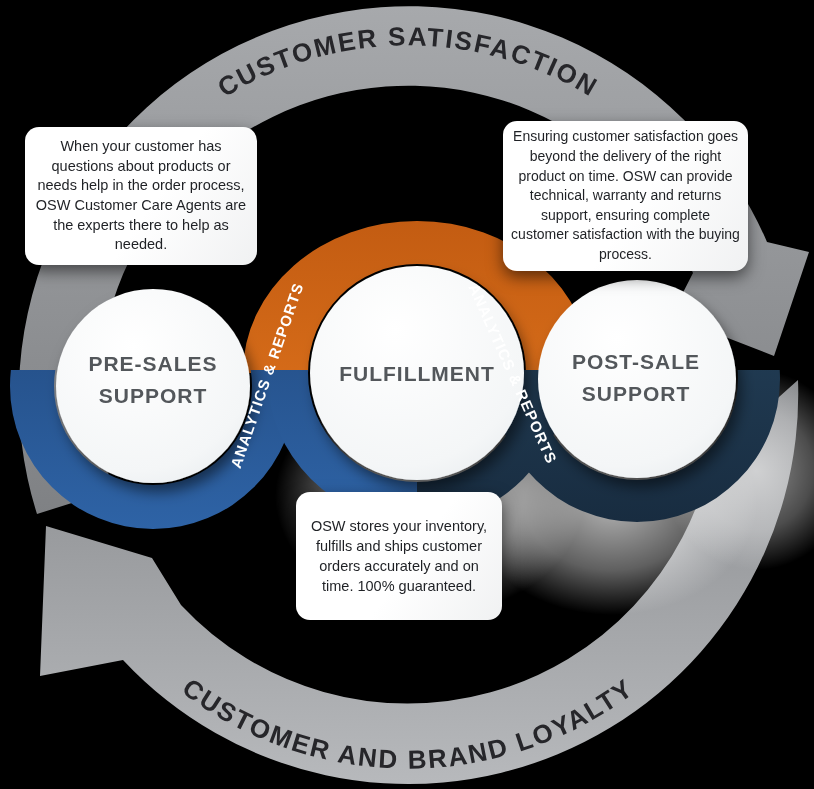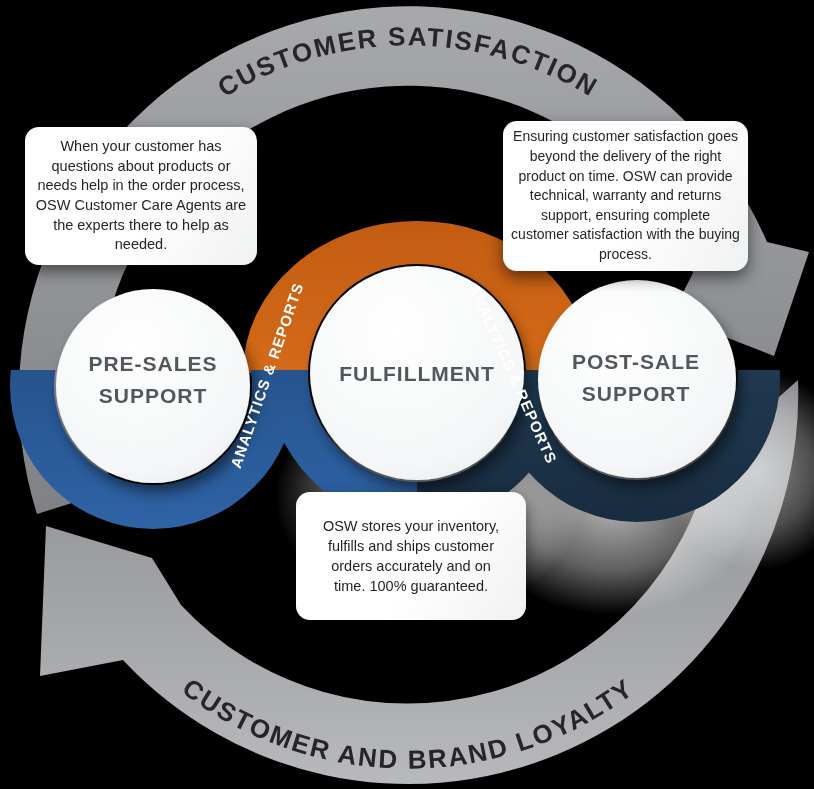--- a/index.html
+++ b/index.html
@@ -9,21 +9,21 @@
   .callout{position:absolute;background:linear-gradient(125deg,#ffffff 55%,#f0f1f2);
            border-radius:14px;color:#1f2125;text-align:center;
            box-shadow:0 6px 16px rgba(0,0,0,.55);
            display:flex;align-items:center;justify-content:center;
            font-family:Liberation Sans, sans-serif;}
   .callout p{margin:0;}
   .callout-left  {left:25px; top:127px; width:212px; height:126px; padding:6px 10px;
                   font-size:14.5px; line-height:1.36; font-weight:500;}
   .callout-right {left:503px; top:121px; width:229px; height:142px; padding:4px 8px;
                   font-size:14px;   line-height:1.4;  font-weight:500;}
-  .callout-bottom{left:296px; top:492px; width:186px; height:116px; padding:6px 22px;
+  .callout-bottom{left:296px; top:492px; width:186px; height:116px; padding:6px 10px;
                   font-size:14.5px; line-height:1.38; font-weight:500;}
   .circle-label{fill:#53575b;font-weight:bold;font-size:21px;letter-spacing:1px;
                 text-anchor:middle;font-family:"Liberation Sans",sans-serif;}
   .ring-label{fill:#ffffff;font-weight:bold;font-size:15px;letter-spacing:1px;
               text-anchor:middle;font-family:"Liberation Sans",sans-serif;}
   .arc-label{fill:#26262a;font-weight:bold;font-size:26px;letter-spacing:2px;
              font-family:"Liberation Sans",sans-serif;}
 </style>
 </head>
 <body>

